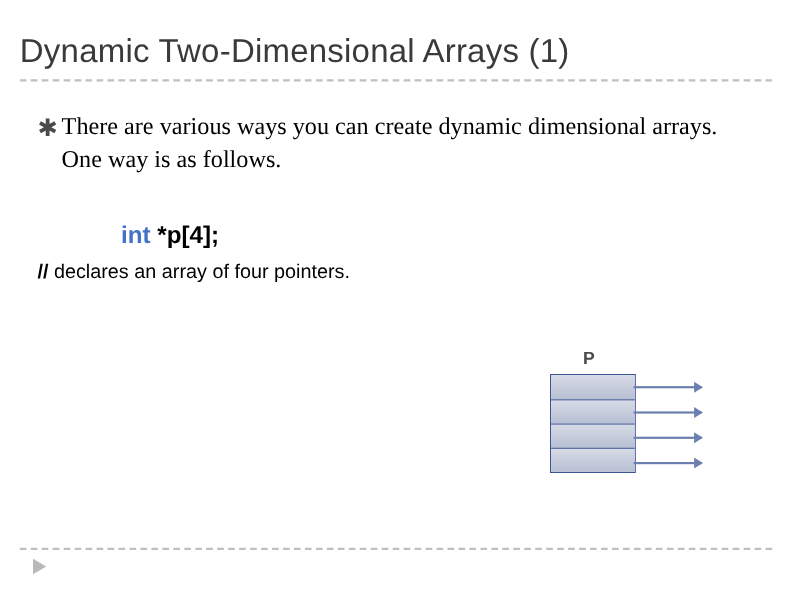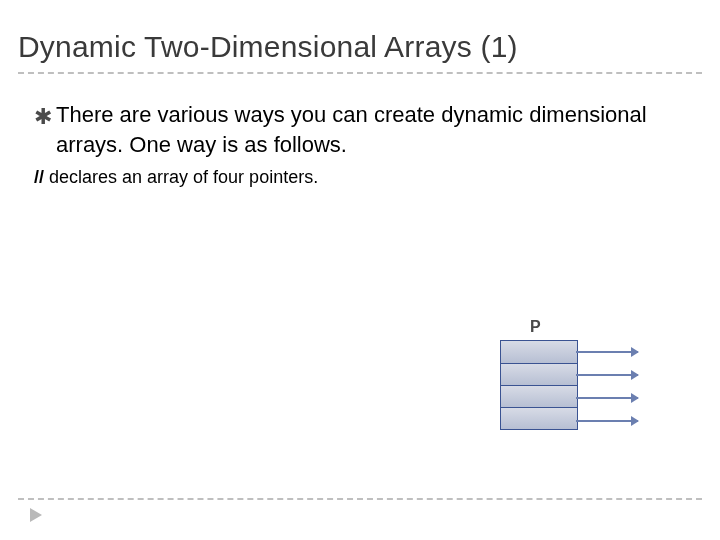--- a/index.html
+++ b/index.html
@@ -51,20 +51,21 @@
     flex: 0 0 auto;
     width: 22px;
     font-size: 22px;
     color: #4a4a4a;
     line-height: 1.35;
     position: relative;
     top: 2px;
   }
   .bullet-text {
     flex: 1 1 auto;
+    font-family: Liberation Serif, serif;
   }
   .code-line {
     margin-top: 40px;
     margin-left: 76px;
     font-size: 22px;
   }
   .code-kw {
     color: #4472c4;
     font-weight: 700;
   }
@@ -148,20 +149,23 @@
   <div class="title">Dynamic Two-Dimensional Arrays (1)</div>
 
   <div class="dash-line dash-top"></div>
 
   <div class="body">
     <div class="bullet-row">
       <div class="bullet-mark">✱</div>
       <div class="bullet-text">There are various ways you can create dynamic dimensional arrays. One way is as follows.</div>
     </div>
 
+    <div class="code-line">
+      <span class="code-kw">int</span><span class="code-rest"> *p[4];</span>
+    </div>
 
     <div class="comment-line">
       <span class="comment-slashes">//</span><span> declares an array of four pointers.</span>
     </div>
   </div>
 
   <div class="diagram">
     <div class="p-label">P</div>
     <div class="cells">
       <div class="cell"></div>

